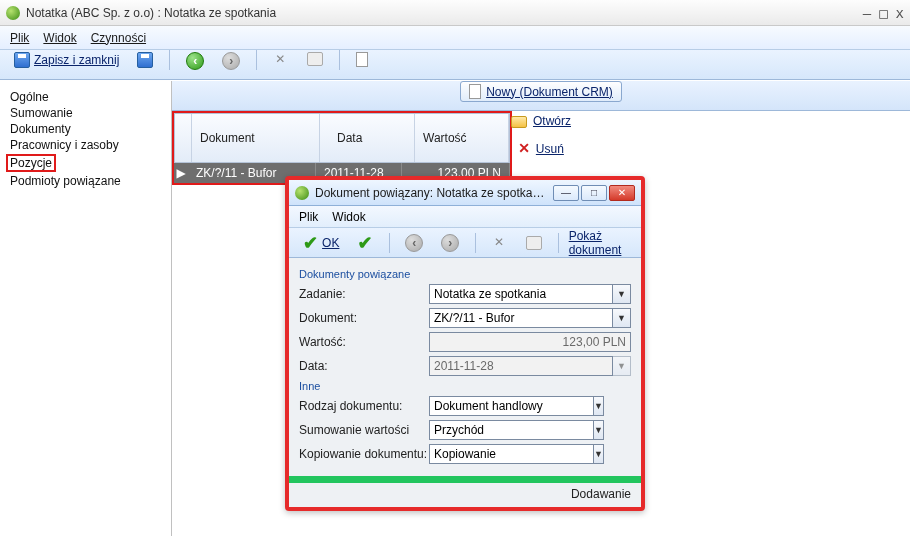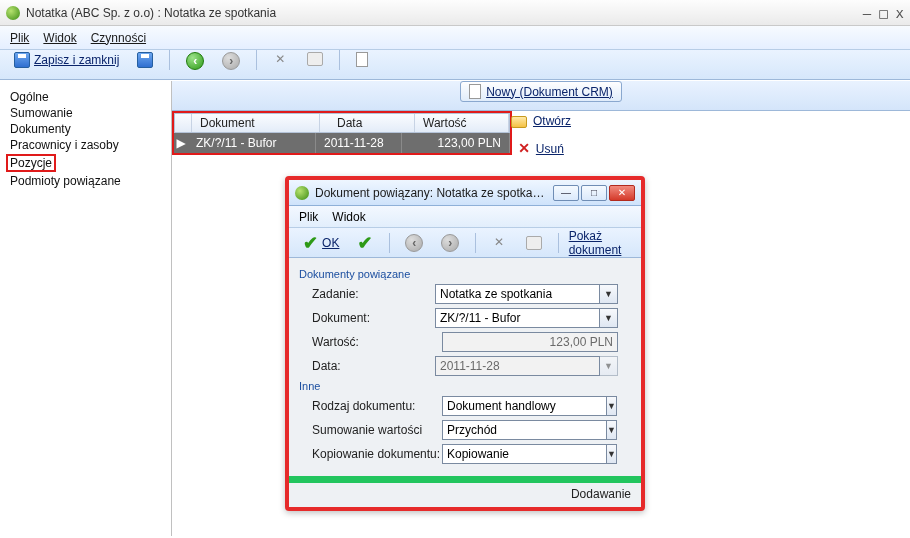--- a/index.html
+++ b/index.html
@@ -44,40 +44,40 @@
 .ctoolbar { height: 30px; background: linear-gradient(#e9f2ff,#d4e5fa); border-bottom:1px solid #9db8d9; display:flex; align-items:center; padding:0 8px; gap:12px;flex-direction:column; }
 .ctoolbar .grp { display:inline-flex; align-items:flex-end; gap:6px; }
 .btn3d { border:1px solid #8aa8cf; background: linear-gradient(#fefeff,#e0ecfa); border-radius:3px; padding:2px 8px; display:inline-flex; align-items:center; gap:5px; }
 .xred { color:#d02020; font-weight:bold; font-size:14px; }
 .icon-folder { width:16px; height:12px; background:linear-gradient(#ffe9a8,#f5c244); border:1px solid #c79a1e; border-radius:2px; }
 .sigma { font-family: 'Times New Roman', serif; font-size:15px; font-weight:bold; color:#2a3a70; }
 
 
 .tbl { width: 340px; }
 .thead { display:flex; background: linear-gradient(#fafcff,#e3ecf8); border:1px solid #b4c3d8; }
-.th { padding: 2px 8px; border-right:1px solid #c7d3e4; color:#222; }
+.th { padding: 17px 8px; border-right:1px solid #c7d3e4; color:#222; }
 .trow { display:flex; background:#6e6e6e; color:#fff; border:2px solid #e01a1a; border-top-width:0; }
 .trowwrap { border:2px solid #e01a1a; border-bottom:none; }
 .td { padding: 3px 8px; border-right:1px solid #8a8a8a; }
 .rowmark { width:14px; display:inline-flex; align-items:center; justify-content:center; color:#fff; }
 
 
 .dialog-outline { position:absolute; left:113px; top:95px; width:360px; border:4px solid #e62a2a; border-radius:4px; background:#fff; box-shadow: 0 2px 6px rgba(0,0,0,0.25); }
 .dlg-title { height:26px; background: linear-gradient(#eef6ff,#cfe3fb); border-bottom:1px solid #8fb0d8; display:flex; align-items:center; padding:0 6px; gap:6px; }
 .dlg-title .t { flex:1; color:#1a1a1a; white-space:nowrap; overflow:hidden; text-overflow:ellipsis; }
 .dlg-winbtns { display:flex; gap:2px; }
 .wbtn { width:26px; height:16px; border:1px solid #6f8db5; border-radius:2px; display:inline-flex; align-items:center; justify-content:center; font-size:10px; background:linear-gradient(#f5faff,#dbe9fb); color:#334; }
 .wbtn.close { background: linear-gradient(#f28b7f,#d43a2a); color:#fff; border-color:#b12a1e; }
 
 .dlg-menu { height:22px; background: linear-gradient(#f3f8ff,#e2eefc); border-bottom:1px solid #b7cde6; display:flex; align-items:center; padding:0 10px; gap:14px; }
 .dlg-tool { height:30px; background: linear-gradient(#eaf3ff,#d6e7fb); border-bottom:1px solid #9db8d9; display:flex; align-items:center; padding:0 8px; gap:6px; }
 .check { color:#2e9a17; font-size:18px; font-weight:bold; }
 .dlg-body { padding: 6px 10px 8px 10px; background:#eef1f4; }
 .section-lbl { color:#1c4fa0; font-size:11px; margin: 4px 0 4px 0; }
-.frow { display:flex; align-items:center; margin:4px 13px; }
+.frow { display:flex; align-items:center; margin:4px 0; }
 .frow .lab { width:130px; color:#222; }
 .combo { flex:1; display:flex; }
 .combo input { flex:1; height:20px; border:1px solid #7a8aa0; padding:0 4px; background:#fff; }
 .combo input[disabled] { background:#f2f2f2; color:#6a6a6a; text-align:right; }
 .combo input.dateval[disabled] { text-align:left; }
 .combo .dd { width:18px; height:20px; border:1px solid #7a8aa0; border-left:none; background:linear-gradient(#f7f9fc,#dfe7f2); display:inline-flex; align-items:center; justify-content:center; font-size:9px; color:#333; }
 .narrow .combo { max-width: 170px; }
 .footer { text-align:right; padding:4px 10px 6px 0; color:#222; border-top:7px solid #22c55e; background:#eef1f4; }
 
 .appiconS { width:14px; height:14px; border-radius:50%; background: radial-gradient(circle at 35% 35%, #b6e26f, #3a8a12); }

